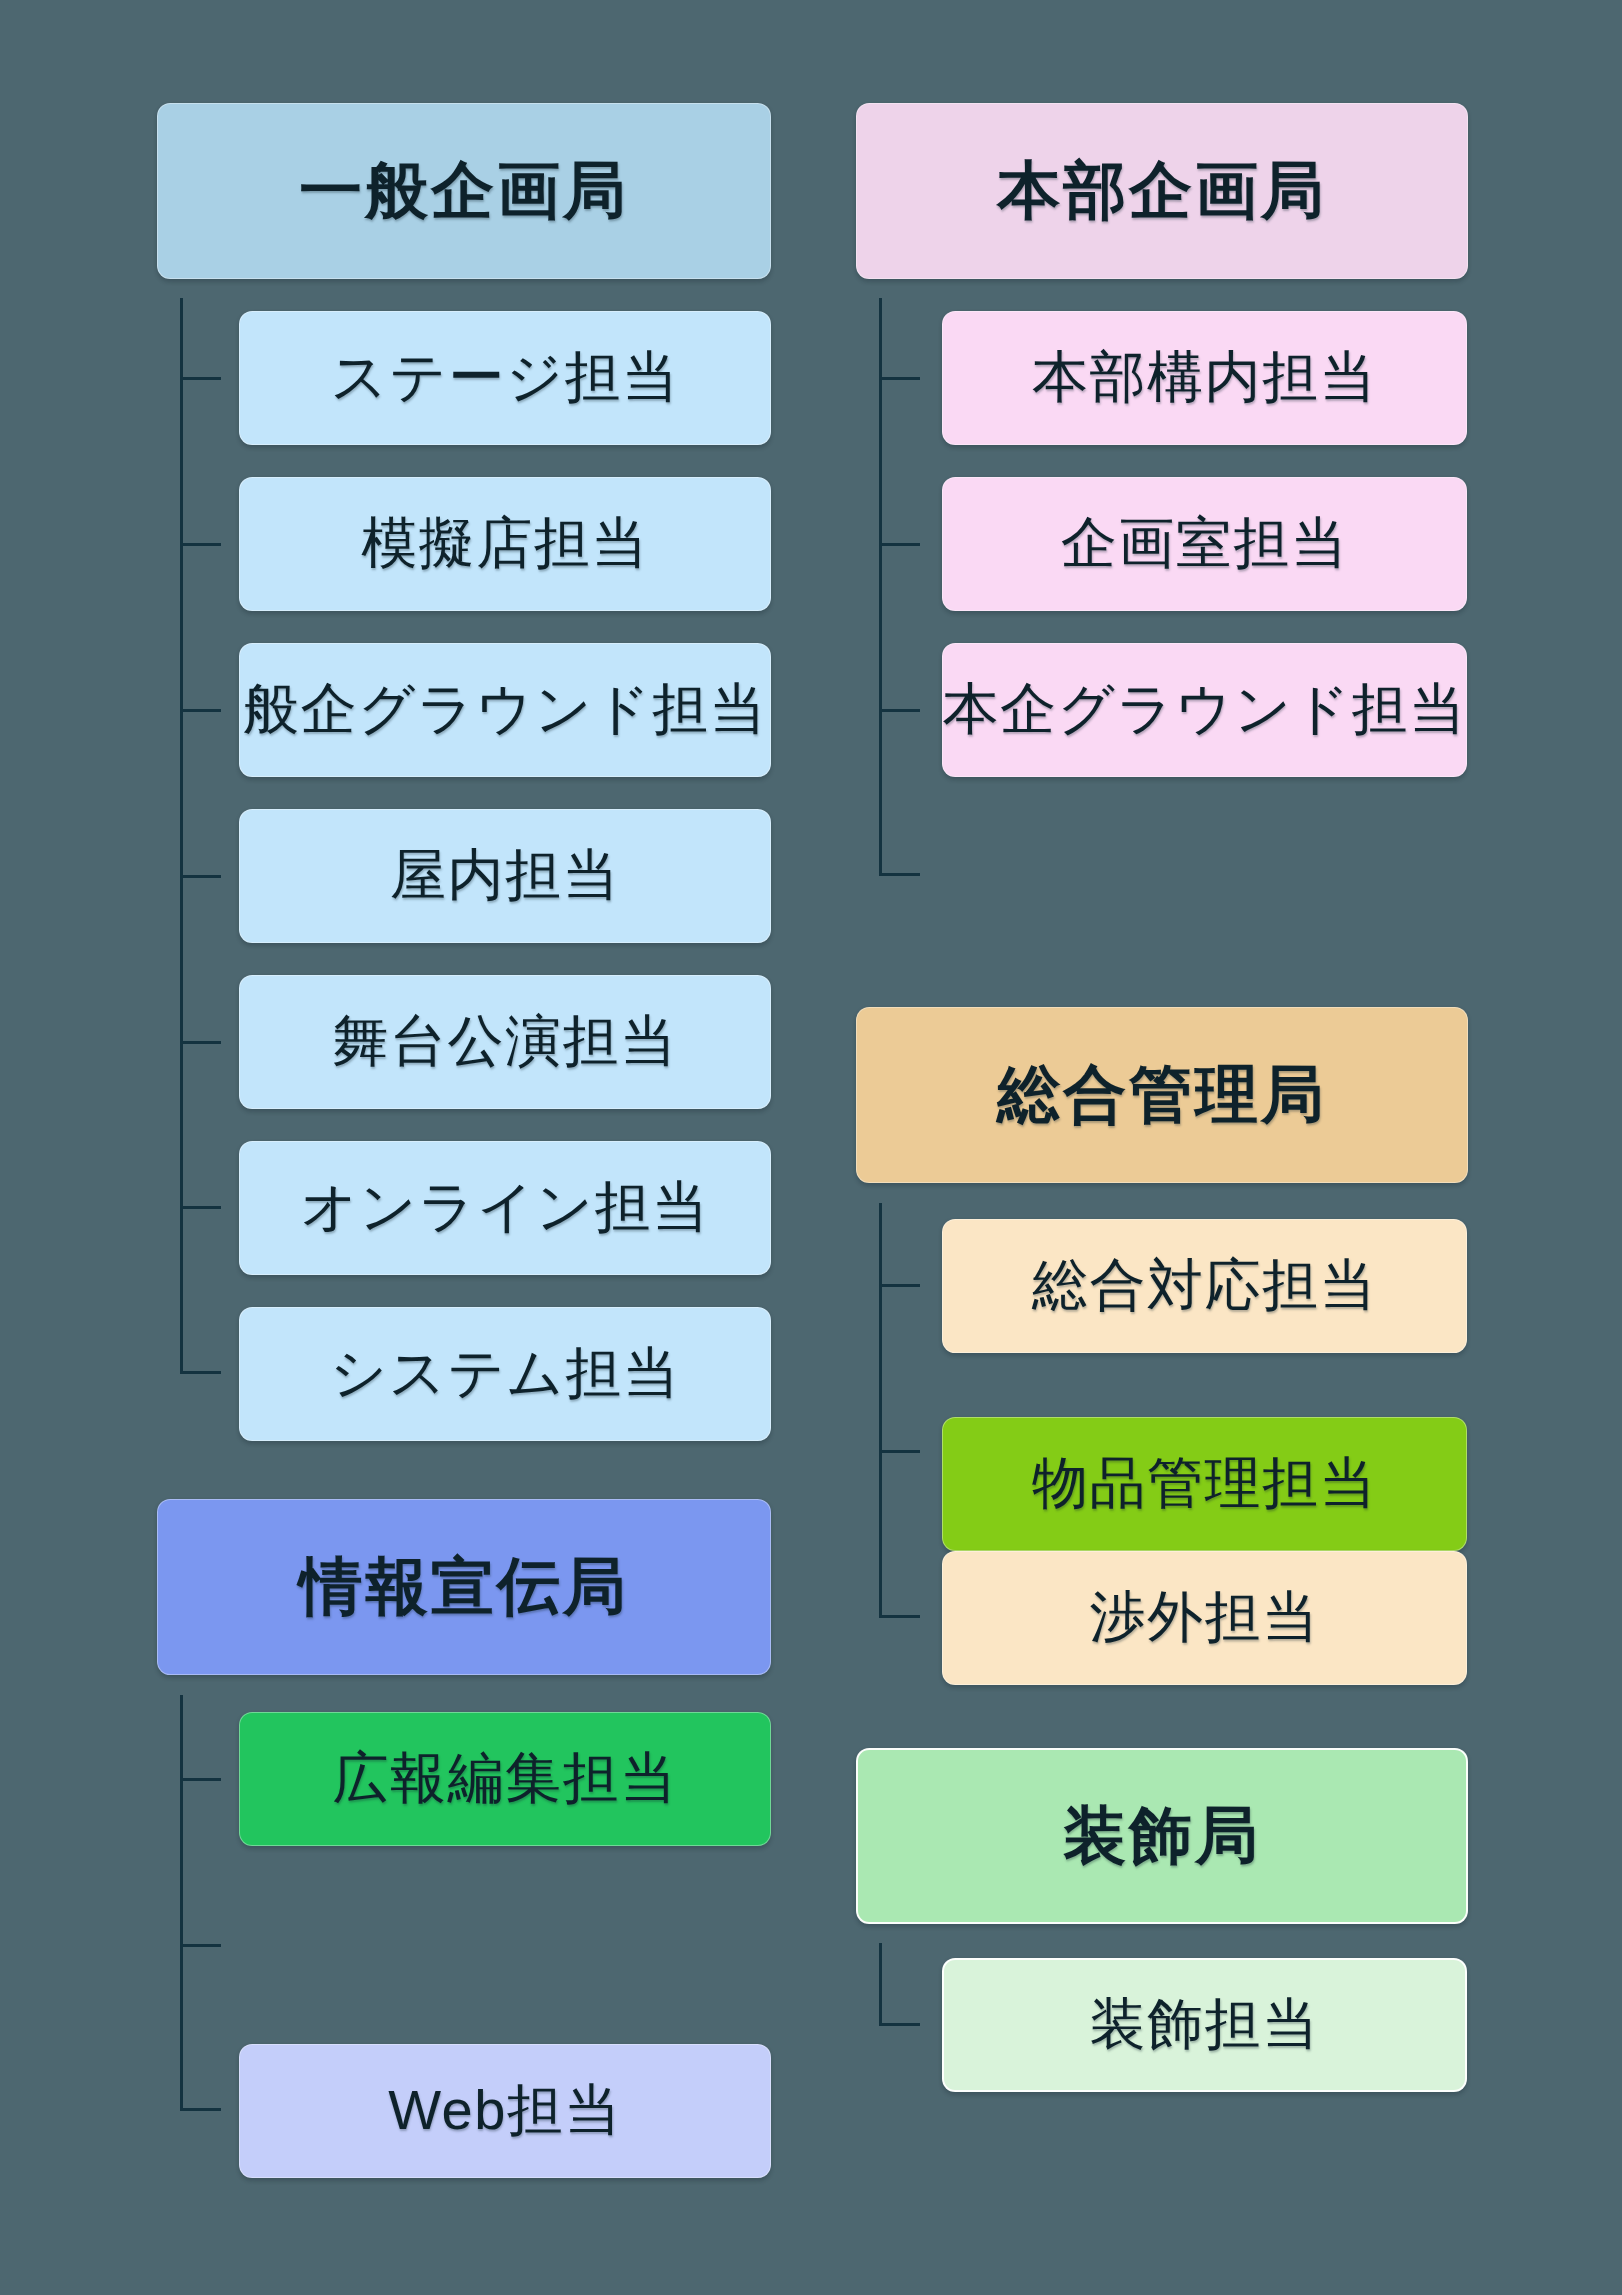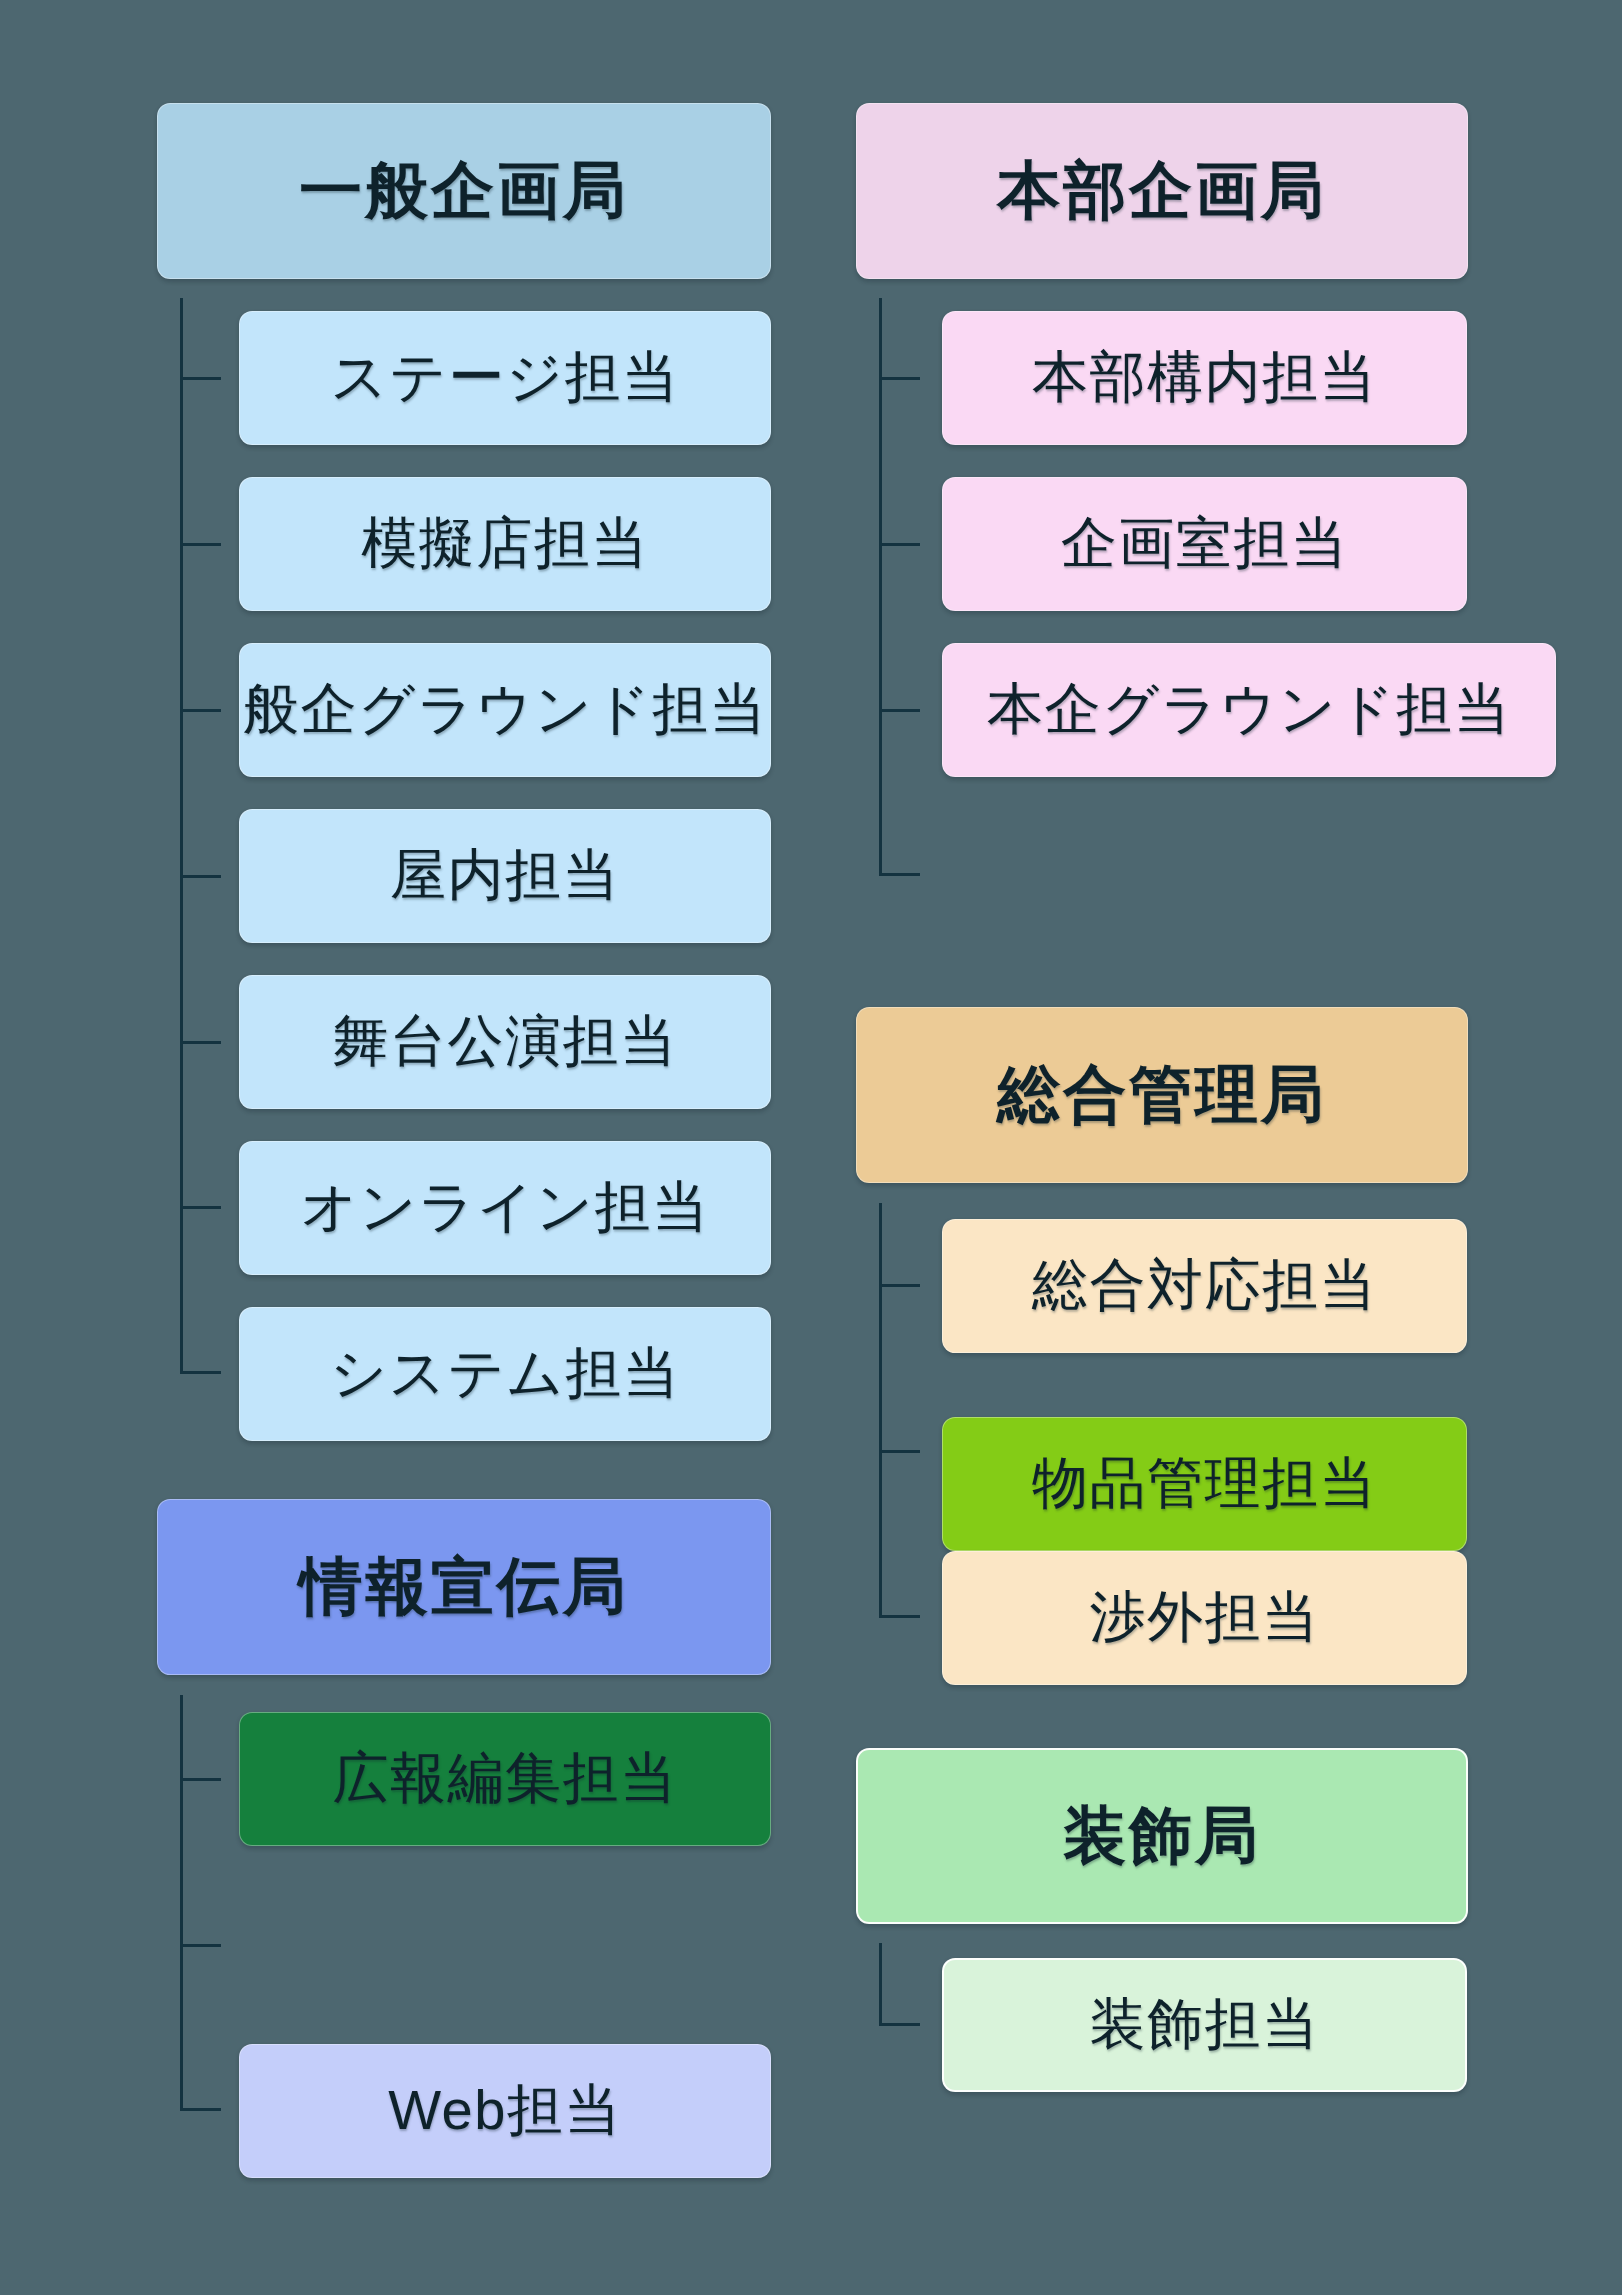--- a/index.html
+++ b/index.html
@@ -74,34 +74,34 @@
   <div class="node child" style="left: 239px; top: 1141px; width: 532px; height: 134px; background: rgb(194, 229, 251);">オンライン担当</div>
   <div class="node child" style="left: 239px; top: 1307px; width: 532px; height: 134px; background: rgb(194, 229, 251);">システム担当</div>
 
   <div class="node header" style="left: 157px; top: 1499px; width: 614px; height: 176px; background: rgb(123, 151, 240);">情報宣伝局</div>
 
   <div class="conn" style="left: 180px; top: 1695px; width: 2.9px; height: 416px; background: rgb(20, 51, 64);"></div>
   <div class="conn" style="left: 180px; top: 1778px; width: 41px; height: 2.9px; background: rgb(20, 51, 64);"></div>
   <div class="conn" style="left: 180px; top: 1944px; width: 41px; height: 2.9px; background: rgb(20, 51, 64);"></div>
   <div class="conn" style="left: 180px; top: 2108px; width: 41px; height: 2.9px; background: rgb(20, 51, 64);"></div>
 
-  <div class="node child" style="left: 239px; top: 1712px; width: 532px; height: 134px; background: #15803d;">広報編集担当</div>
+  <div class="node child" style="left: 239px; top: 1712px; width: 532px; height: 134px; background: #22c55e;">広報編集担当</div>
   <div class="node child" style="left: 239px; top: 2044px; width: 532px; height: 134px; background: rgb(196, 206, 250);">Web担当</div>
 
   <div class="node header" style="left: 856px; top: 103px; width: 612px; height: 176px; background: rgb(238, 211, 234);">本部企画局</div>
 
   <div class="conn" style="left: 879px; top: 298px; width: 2.9px; height: 578px; background: rgb(20, 51, 64);"></div>
   <div class="conn" style="left: 879px; top: 377px; width: 41px; height: 2.9px; background: rgb(20, 51, 64);"></div>
   <div class="conn" style="left: 879px; top: 543px; width: 41px; height: 2.9px; background: rgb(20, 51, 64);"></div>
   <div class="conn" style="left: 879px; top: 709px; width: 41px; height: 2.9px; background: rgb(20, 51, 64);"></div>
   <div class="conn" style="left: 879px; top: 873px; width: 41px; height: 2.9px; background: rgb(20, 51, 64);"></div>
 
   <div class="node child" style="left: 942px; top: 311px; width: 525px; height: 134px; background: rgb(250, 217, 244);">本部構内担当</div>
   <div class="node child" style="left: 942px; top: 477px; width: 525px; height: 134px; background: rgb(250, 217, 244);">企画室担当</div>
-  <div class="node child" style="left: 942px; top: 643px; width: 614px; height: 134px; background: rgb(250, 217, 244);">本企グラウンド担当</div>
+  <div class="node child" style="left: 942px; top: 643px; width: 525px; height: 134px; background: rgb(250, 217, 244);">本企グラウンド担当</div>
 
   <div class="node header" style="left: 856px; top: 1007px; width: 612px; height: 176px; background: rgb(236, 203, 150);">総合管理局</div>
 
   <div class="conn" style="left: 879px; top: 1203px; width: 2.9px; height: 415px; background: rgb(20, 51, 64);"></div>
   <div class="conn" style="left: 879px; top: 1284px; width: 41px; height: 2.9px; background: rgb(20, 51, 64);"></div>
   <div class="conn" style="left: 879px; top: 1450px; width: 41px; height: 2.9px; background: rgb(20, 51, 64);"></div>
   <div class="conn" style="left: 879px; top: 1615px; width: 41px; height: 2.9px; background: rgb(20, 51, 64);"></div>
 
   <div class="node child" style="left: 942px; top: 1219px; width: 525px; height: 134px; background: rgb(251, 230, 197);">総合対応担当</div>
   <div class="node child" style="left: 942px; top: 1385px; width: 525px; height: 134px; background: #84cc16; margin-top: 32px;">物品管理担当</div>

